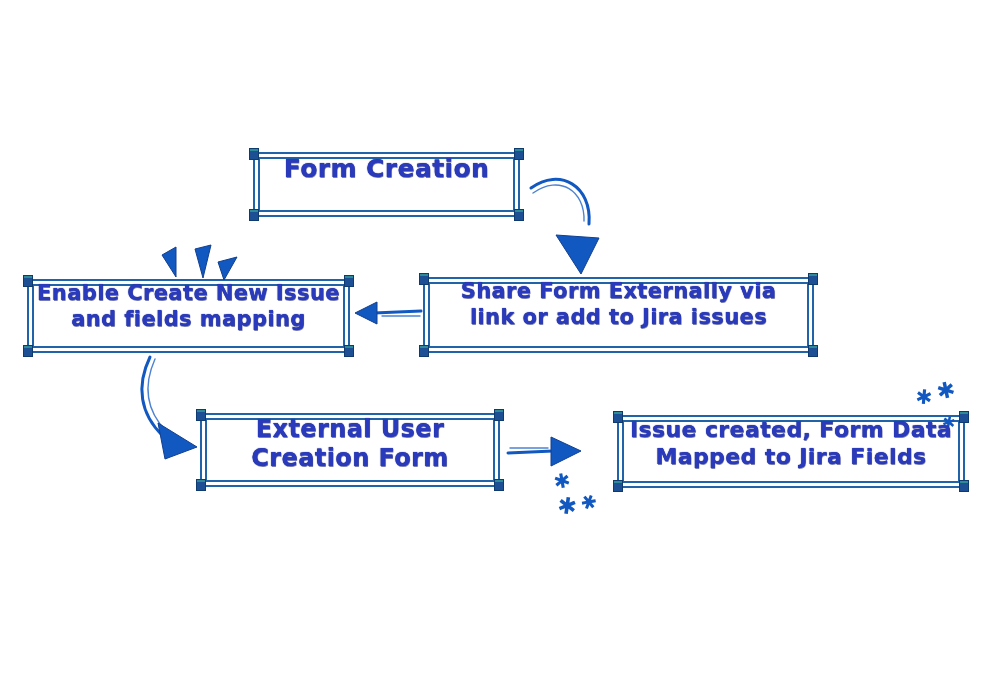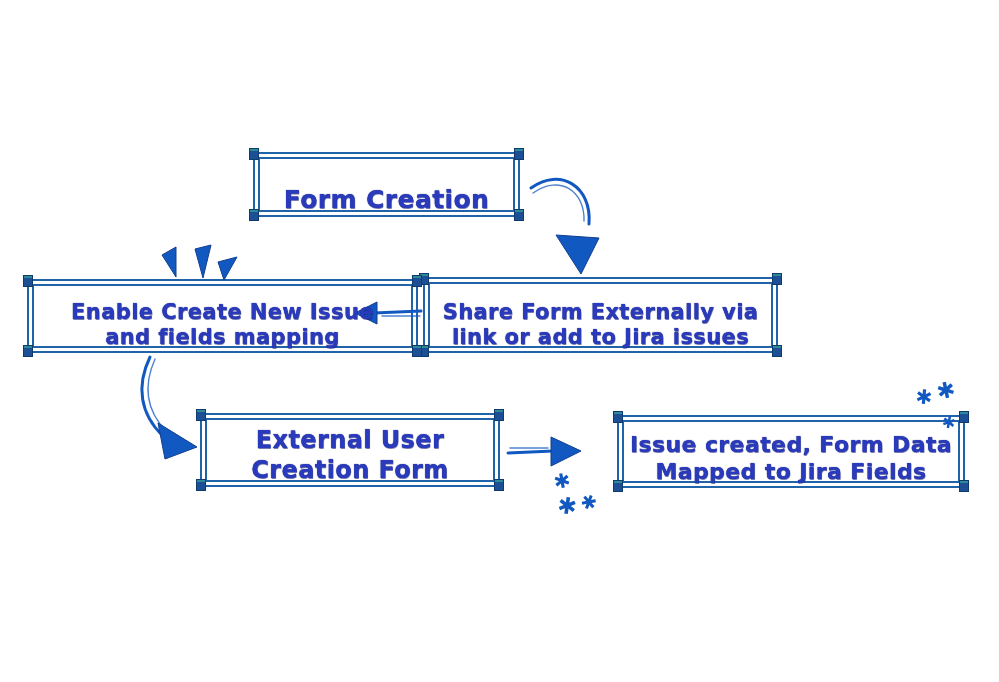--- a/index.html
+++ b/index.html
@@ -8,21 +8,21 @@
     --corner-handle:#1c4f93;
     --text:#2a3abc;
     --arrow:#1158c1;
   }
   html,body{margin:0;padding:0;background:var(--background);}
   body{width:999px;height:682px;font-family:"DejaVu Sans",sans-serif;}
   .canvas{position:relative;width:999px;height:682px;overflow:hidden;background:var(--background);}
   .node{
     position:absolute;box-sizing:border-box;
     border:2px solid var(--box-border);
-    display:flex;align-items:flex-end;justify-content:center;text-align:center;
+    display:flex;align-items:flex-start;justify-content:center;text-align:center;
   }
   .node::before{
     content:"";position:absolute;inset:3px;border:2px solid var(--box-border);pointer-events:none;
   }
   .node .label{
     position:relative;z-index:2;font-weight:bold;color:var(--text);
     white-space:pre-line;line-height:1.22;letter-spacing:0.4px;
     text-shadow:0 0 1px #18227e, 0.5px 0.5px 0 rgba(24,34,126,0.55);
     padding:0 6px;
   }
@@ -30,22 +30,22 @@
     position:absolute;width:8px;height:10px;z-index:3;
     background:var(--corner-handle);border:1px solid #0f3a6e;
     box-shadow:inset 0 2px 0 #2d8a96;
   }
   .handle.tl{left:-6px;top:-6px;}
   .handle.tr{right:-6px;top:-6px;}
   .handle.bl{left:-6px;bottom:-6px;}
   .handle.br{right:-6px;bottom:-6px;}
 
   #node-form-creation {left:253px;top:152px;width:267px;height:65px;font-size:25px;}
-  #node-share-form    {left:423px;top:277px;width:355px;height:76px;font-size:21px;}
-  #node-enable-create {left:27px; top:279px;width:391px;height:74px;font-size:21px;}
+  #node-share-form    {left:423px;top:277px;width:391px;height:76px;font-size:21px;}
+  #node-enable-create {left:27px; top:279px;width:323px;height:74px;font-size:21px;}
   #node-external-user {left:200px;top:413px;width:300px;height:74px;font-size:24px;}
   #node-issue-created {left:589px;top:415px;width:348px;height:73px;font-size:22px;margin-left:28px;}
 
   svg.overlay{position:absolute;left:0;top:0;width:999px;height:682px;pointer-events:none;}
   .stroke{stroke:var(--arrow);stroke-width:3;fill:none;stroke-linecap:round;}
   .stroke2{stroke:var(--arrow);stroke-width:1.4;fill:none;stroke-linecap:round;opacity:.75;}
   .fillshape{fill:var(--arrow);stroke:#123f8f;stroke-width:1;stroke-linejoin:round;}
   .star{fill:var(--arrow);font-weight:bold;text-anchor:middle;font-family:"DejaVu Sans",sans-serif;}
 </style>
 </head>

